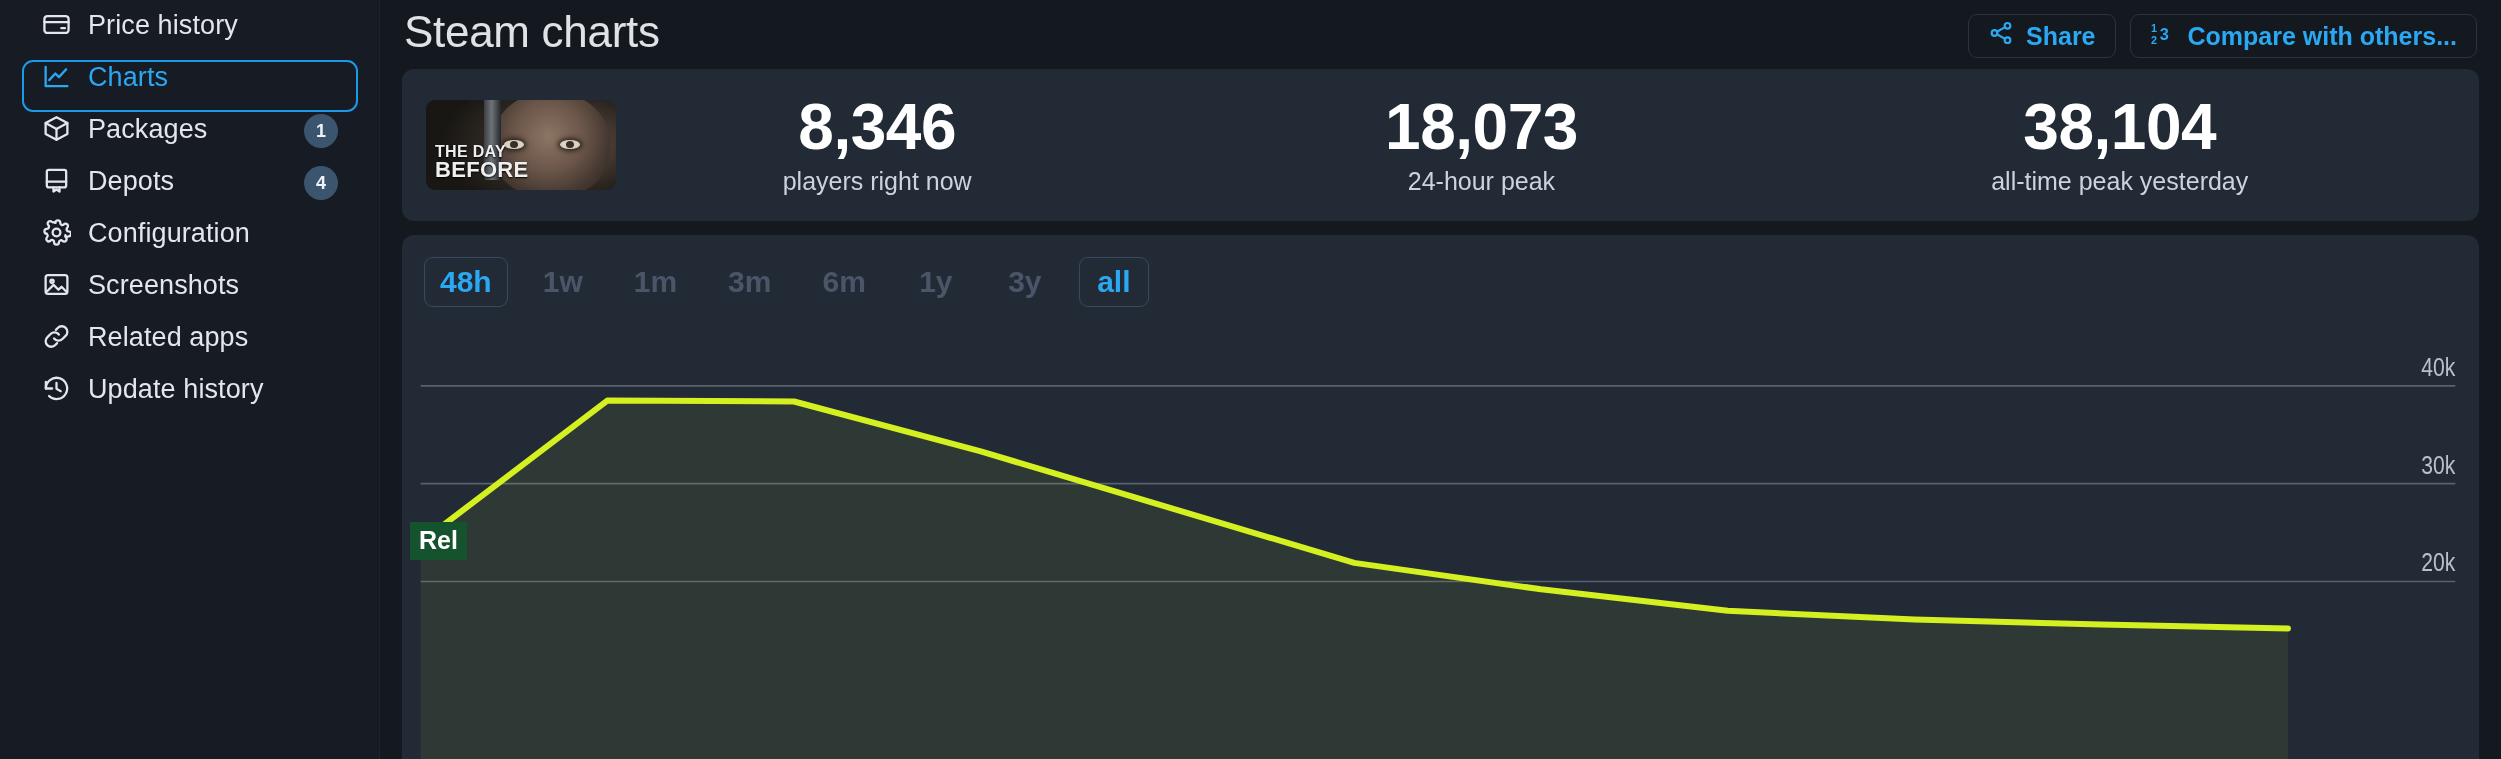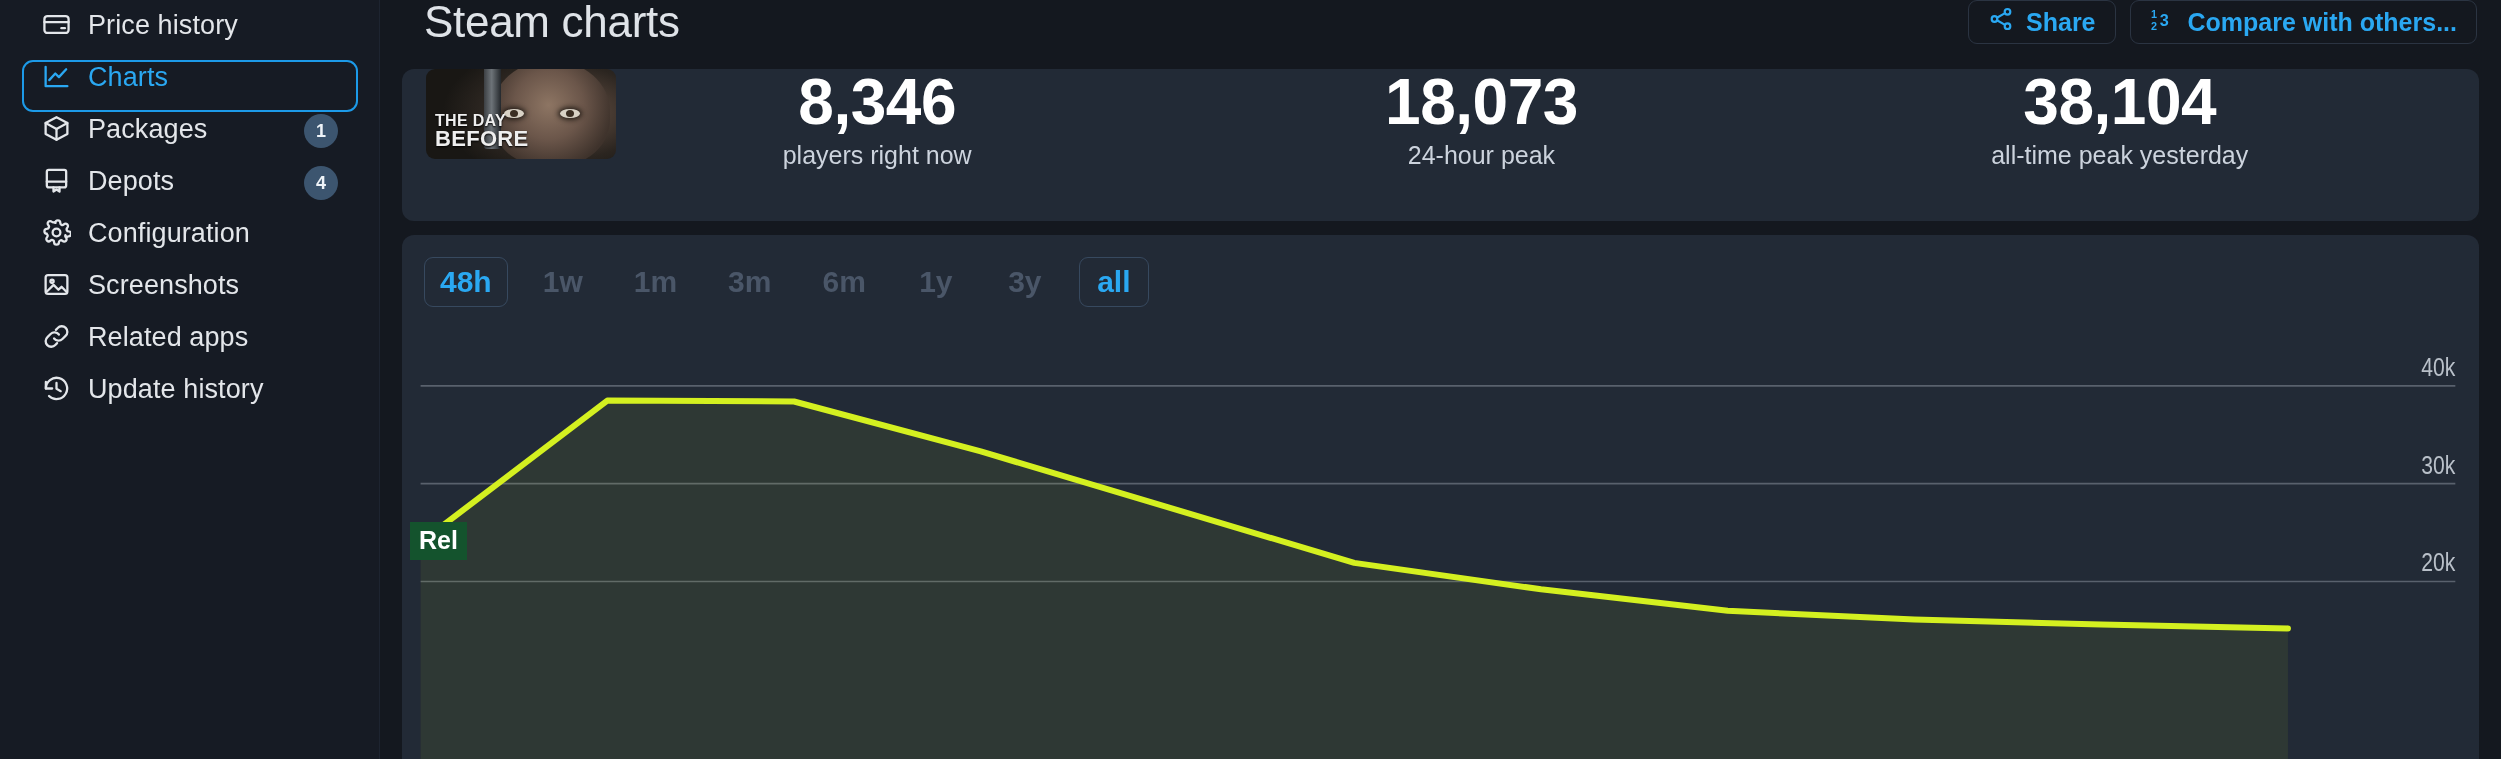--- a/index.html
+++ b/index.html
@@ -91,23 +91,22 @@
     height: 759px;
     position: relative;
     padding: 0 22px;
     background: #14181f;
   }
 
   
   #header {
     height: 58px;
     display: flex;
-    align-items: flex-start;
+    align-items: flex-end;
     padding: 0 2px;
-    margin-left: 20px;
   }
   #page-title {
     font-size: 44px;
     color: #dfe3e8;
     font-weight: normal;
     letter-spacing: -0.3px;
     line-height: 1;
     padding-bottom: 4px;
   }
   #header-actions {
@@ -135,21 +134,21 @@
 
   
   .card {
     background: #222a36;
     border-radius: 12px;
   }
   #stats-card {
     height: 152px;
     margin-top: 11px;
     display: flex;
-    align-items: flex-start;
+    align-items: center;
     padding: 0 24px;
     position: relative;
   }
   #game-thumb {
     width: 190px; height: 90px;
     border-radius: 9px;
     flex: 0 0 190px;
     position: relative;
     overflow: hidden;
     background:

